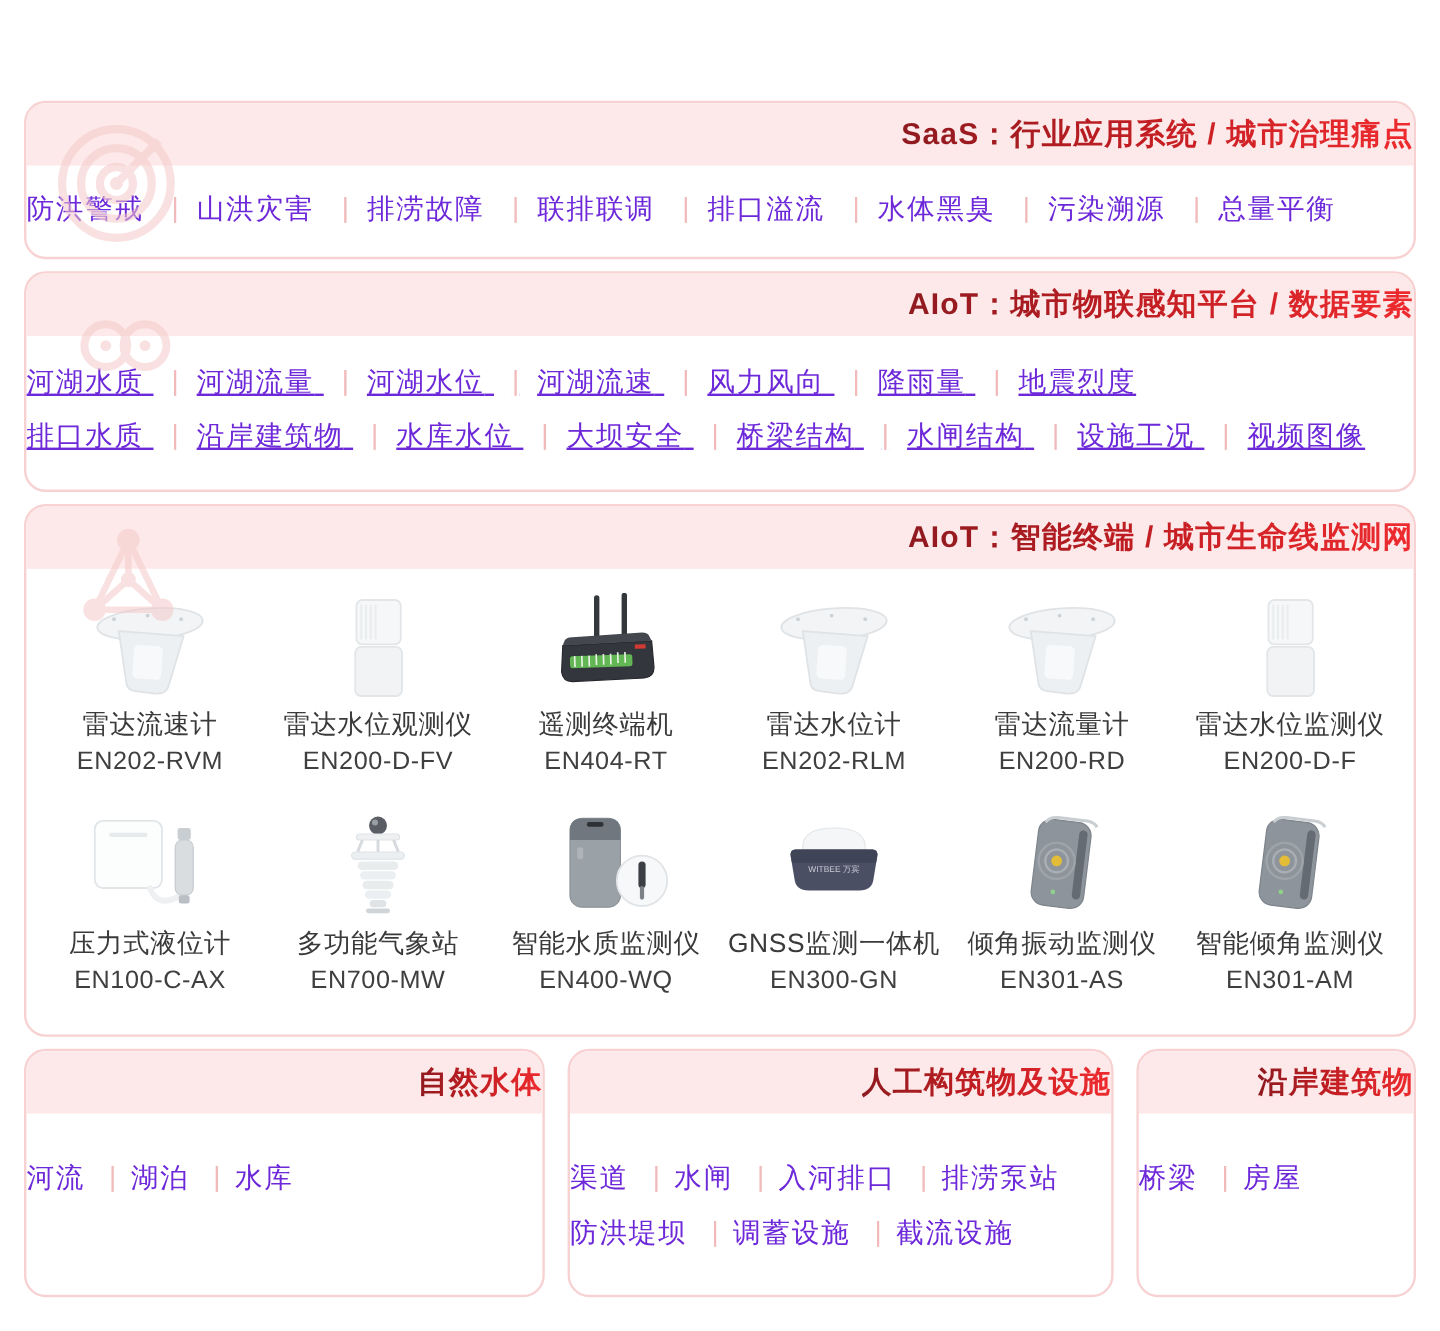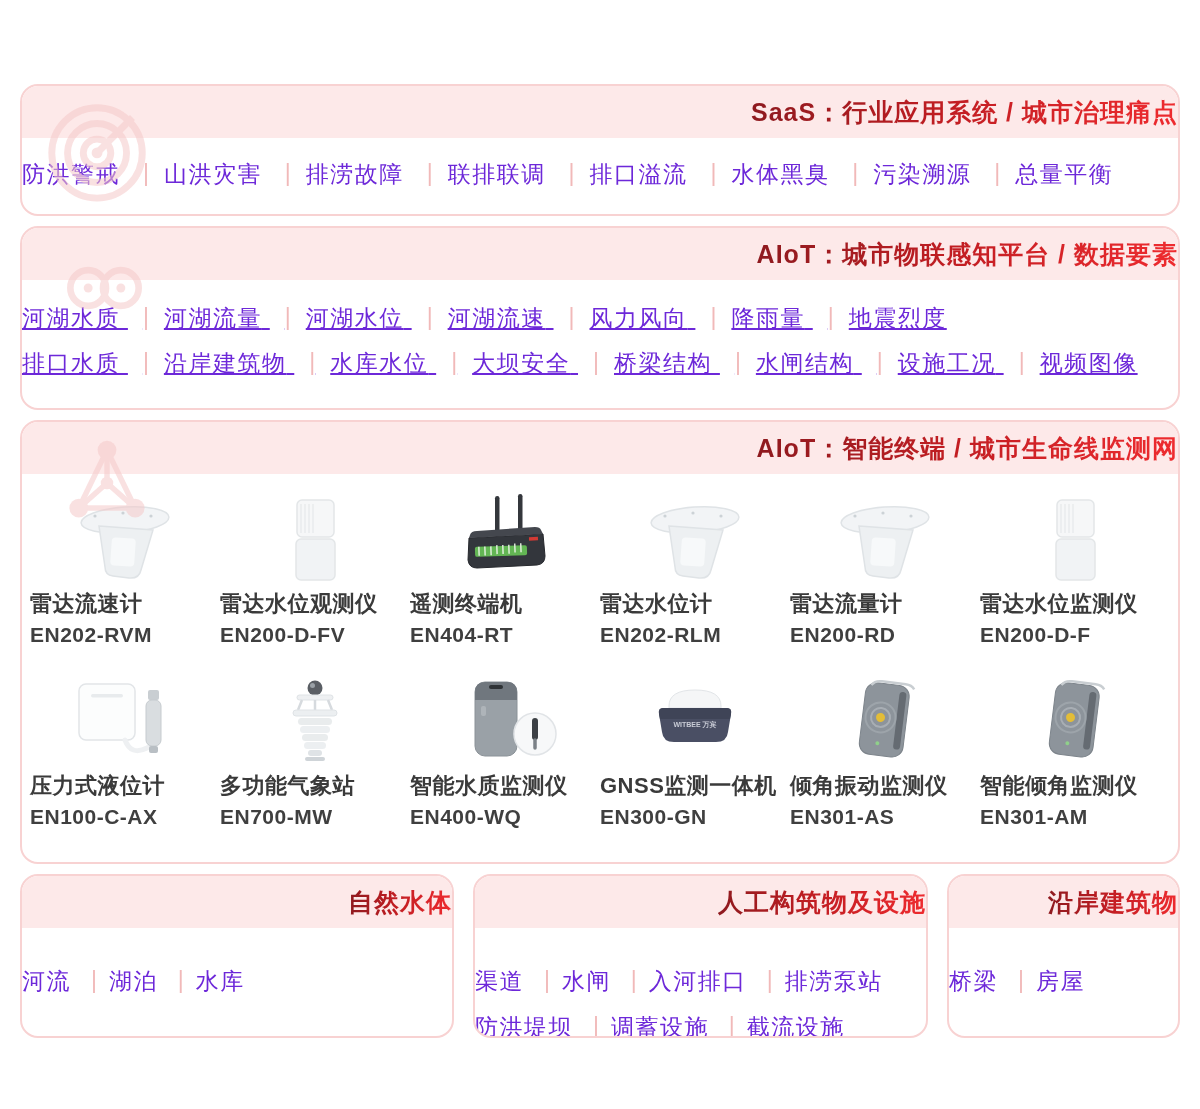--- a/index.html
+++ b/index.html
@@ -66,21 +66,21 @@
   #daas .panel-body{padding:16px 0 22px;}
   #daas .pipe-row{line-height:45px;text-decoration:underline;}
 
   
   #aiot .panel-body{padding:16px 8px 30px;}
   .product-grid{
     display:grid;
     grid-template-columns:repeat(6,1fr);
     row-gap:22px;
   }
-  .product{text-align:left;font-weight:bold;}
+  .product{text-align:center;}
   .product-img{
     height:96px;
     display:flex;
     align-items:flex-end;
     justify-content:center;
     padding-bottom:2px;
   }
   .devsvg{width:120px;height:92px;display:block;}
   .p-name{
     font-size:22px;
@@ -92,21 +92,21 @@
   .p-model{
     font-size:21px;
     line-height:31px;
     color:#3f3f3f;
     letter-spacing:0.5px;
     white-space:nowrap;
   }
 
   
   .bottom-row{display:flex;justify-content:space-between;}
-  .bottom-row .panel{height:164px;margin-bottom:0;}
+  .bottom-row .panel{height:207px;margin-bottom:0;}
   .b1{width:434px;}
   .b2{width:455px;}
   .b3{width:233px;}
   .bottom-row .panel-body{padding-top:30px;}
   .bottom-row .pipe-row{line-height:46px;}
   .bottom-row .pipe-row span + span::before{margin:0 12px;}
 
   
   .watermark{
     position:absolute;

